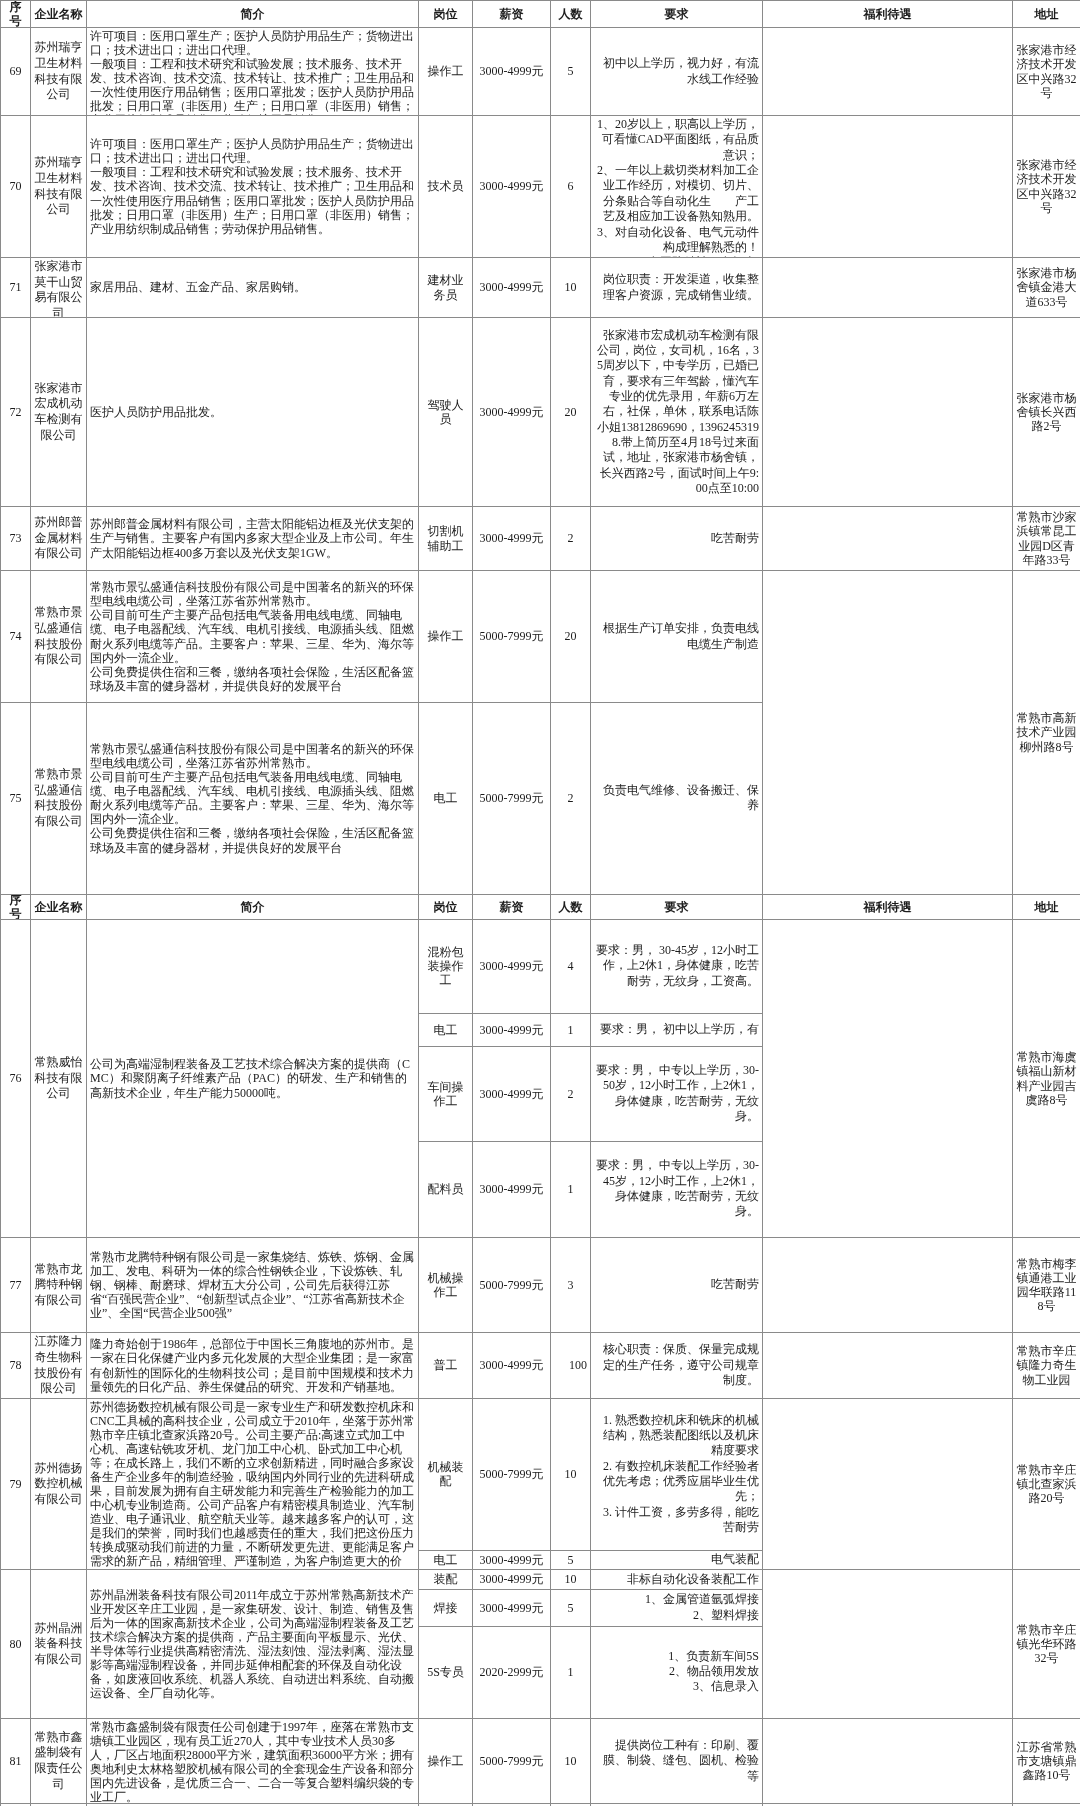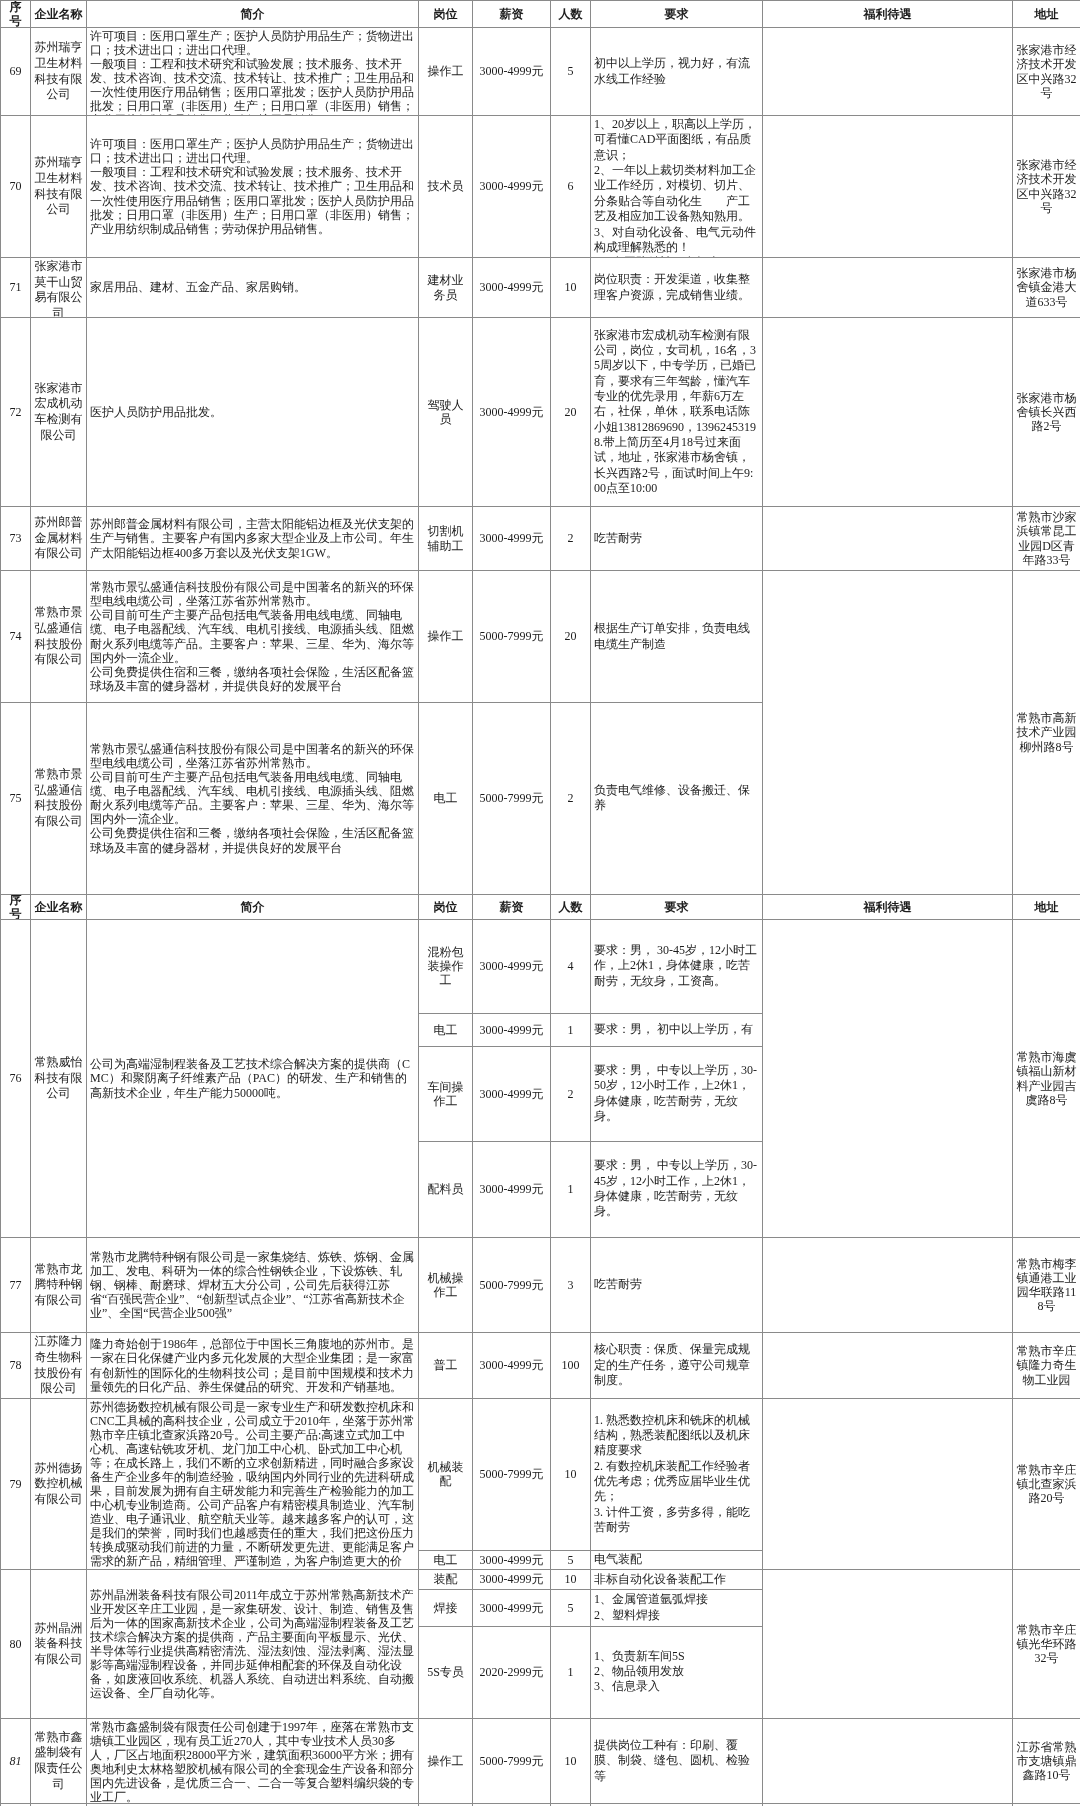--- a/index.html
+++ b/index.html
@@ -15,21 +15,21 @@
     box-sizing:border-box;overflow:hidden;display:flex;flex-direction:column;
     padding:1px 3px;
   }
   .inner{
     margin:auto 0;white-space:pre-line;font-size:12px;line-height:1.18;
     word-break:break-all;
   }
   .center .inner{text-align:center;}
   .left .inner{text-align:left;}
   .intro .inner{line-height:1.17;}
-  .req .inner{line-height:1.28;}
+  .req .inner{line-height:1.28;text-align:right;}
   .company .inner{line-height:1.3;}
 </style>
 </head>
 <body>
 
 <div class="page">
   <table class="jobs">
     <colgroup>
         <col style="width: 30px;">
         <col style="width: 56px;">
@@ -645,21 +645,21 @@
             <div class="cb center" style="height: 65px;">
               <span class="inner">普工</span>
             </div>
           </td>
           <td class="center">
             <div class="cb center" style="height: 65px;">
               <span class="inner">3000-4999元</span>
             </div>
           </td>
           <td class="center">
-            <div class="cb center" style="height: 65px;">
+            <div class="cb center" style="height: 65px; align-items: flex-end;">
               <span class="inner">100</span>
             </div>
           </td>
           <td class="left req">
             <div class="cb left req" style="height: 65px;">
               <span class="inner">核心职责：保质、保量完成规定的生产任务，遵守公司规章制度。</span>
             </div>
           </td>
           <td class="center">
             <div class="cb center" style="height: 65px;">
@@ -832,21 +832,21 @@
           <td class="left req">
             <div class="cb left req" style="height: 90px;">
               <span class="inner">1、负责新车间5S
 2、物品领用发放
 3、信息录入</span>
             </div>
           </td>
         </tr>
         <tr>
           <td class="center">
-            <div class="cb center" style="height: 84px; font-style: italic;">
+            <div class="cb center" style="height: 84px;">
               <span class="inner">81</span>
             </div>
           </td>
           <td class="center company">
             <div class="cb center company" style="height: 84px;">
               <span class="inner">常熟市鑫盛制袋有限责任公司</span>
             </div>
           </td>
           <td class="left intro">
             <div class="cb left intro" style="height: 84px;">

